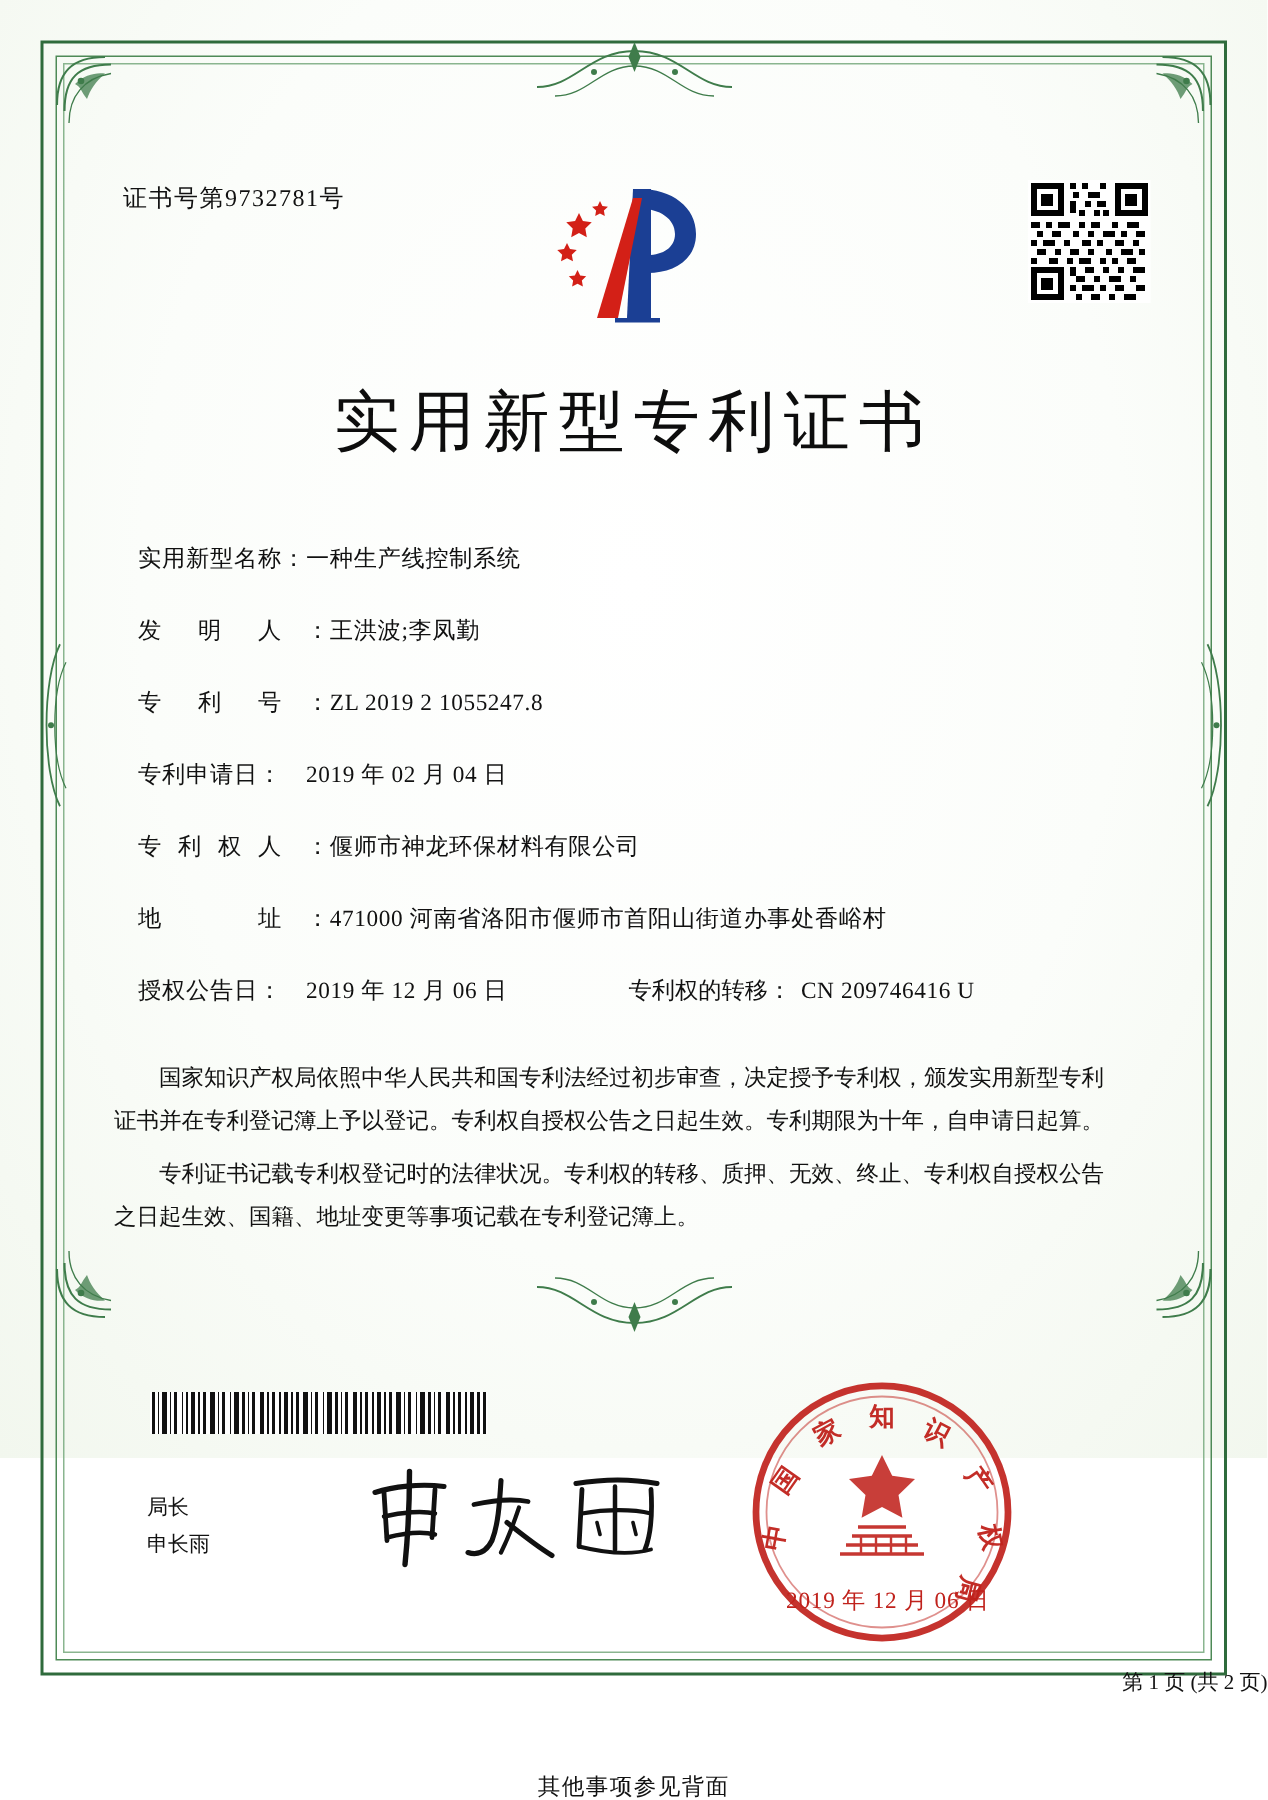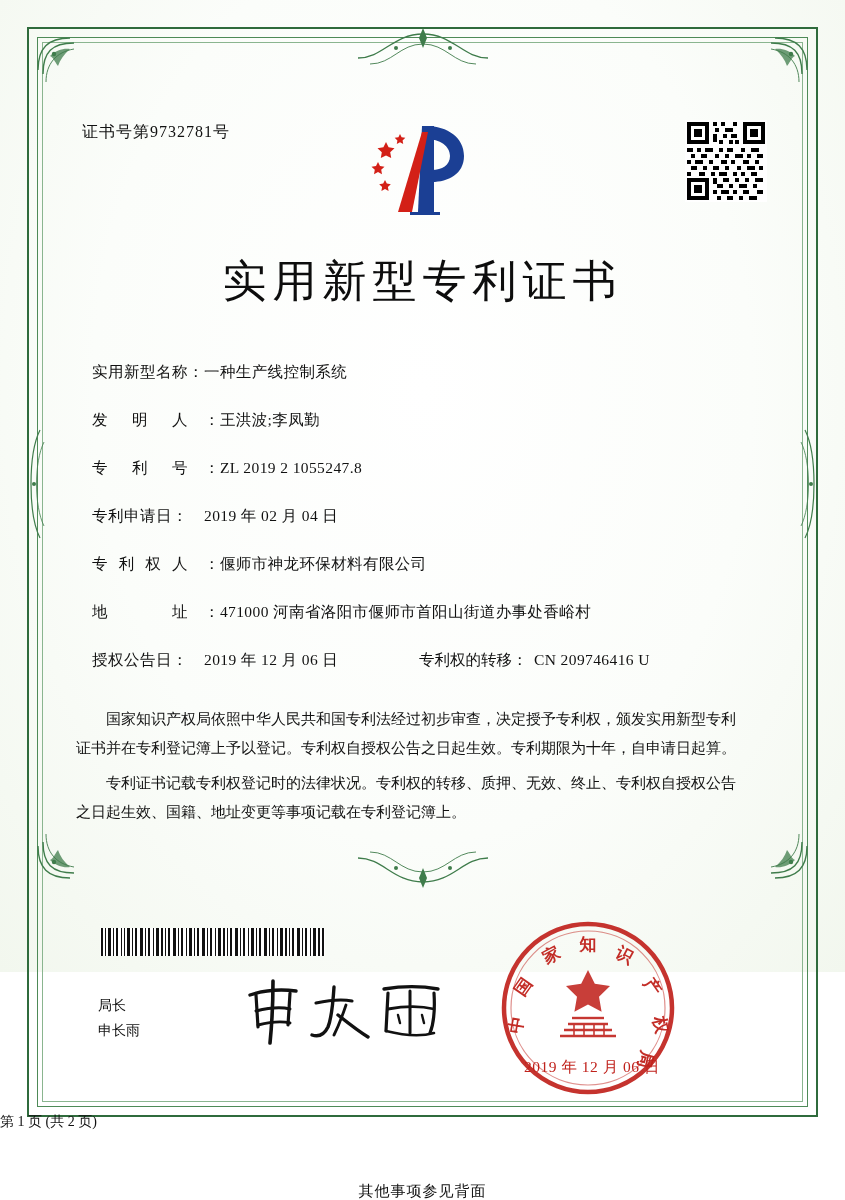--- a/index.html
+++ b/index.html
@@ -216,21 +216,21 @@
     color: #c0221c;
     letter-spacing: 0.5px;
   }
 
   
   .page-num {
     position: absolute;
     left: 0;
     right: 0;
     top: 1113px;
-    text-align: left;
+    text-align: right;
     font-size: 14px;
     color: #111;
   }
   .footnote {
     position: absolute;
     left: 0;
     right: 0;
     top: 1182px;
     text-align: center;
     font-size: 15px;

